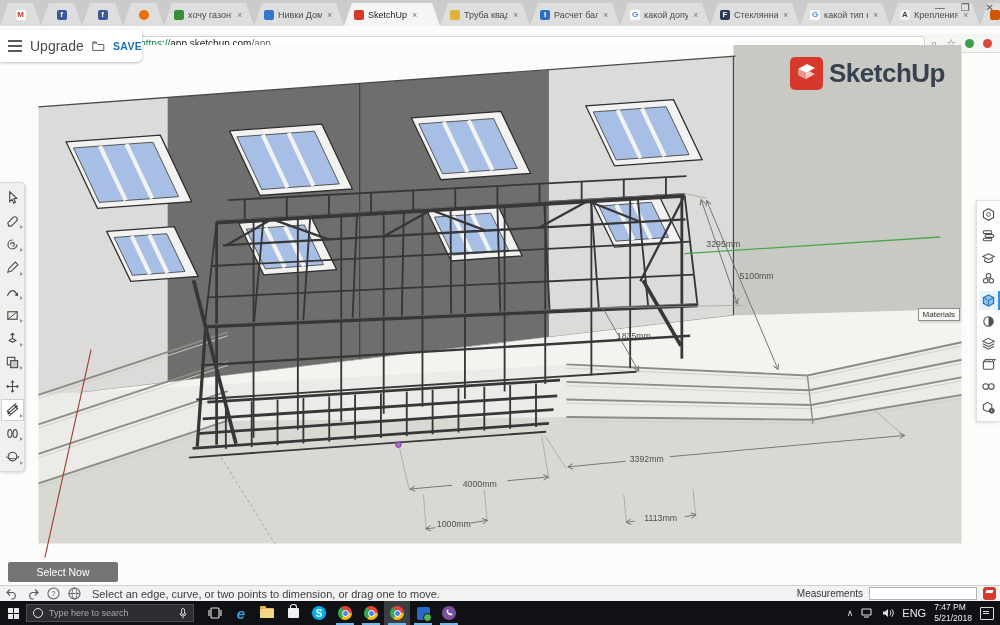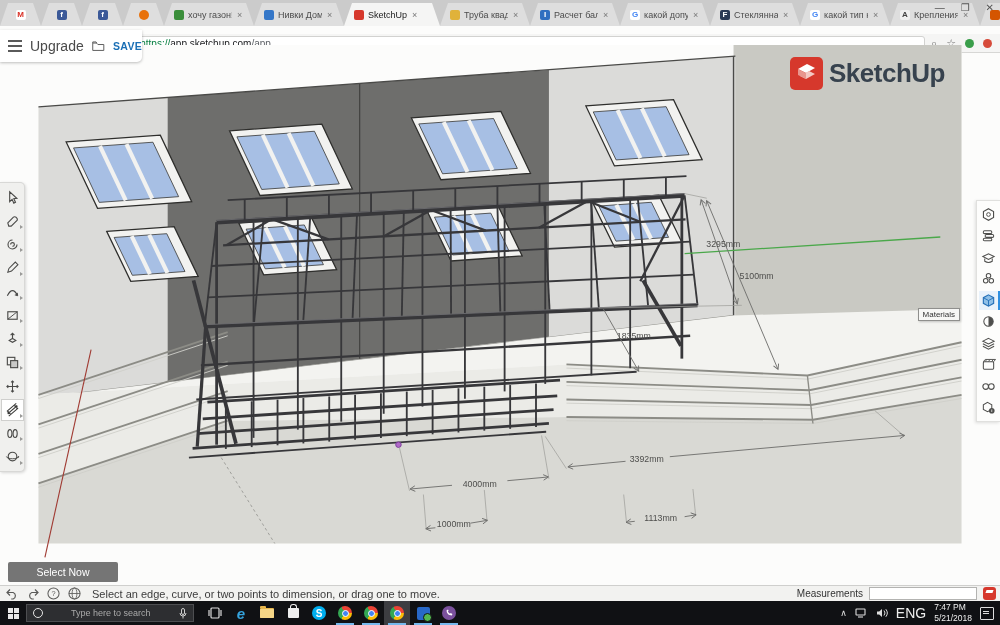--- a/index.html
+++ b/index.html
@@ -82,21 +82,21 @@
   .mini-logo{width:13px;height:13px;background:#d6382c;border-radius:3px;position:relative;}
   .mini-logo::after{content:"";position:absolute;left:3px;top:3px;width:7px;height:3px;background:#fff;transform:skewX(-20deg);}
   
   .taskbar{position:absolute;left:0;top:601px;width:1000px;height:24px;background:#101114;display:flex;align-items:center;color:#ddd;}
   .start{width:26px;display:flex;align-items:center;justify-content:center;}
   .winlogo{display:grid;grid-template-columns:5px 5px;grid-template-rows:5px 5px;gap:1px;}
   .winlogo i{background:#e8e8e8;display:block;}
   .tsearch{width:168px;height:18px;background:#2d2e31;border:1px solid #4d4e51;display:flex;align-items:center;gap:6px;
     padding:0 6px;box-sizing:border-box;margin-right:8px;}
   .cortana{width:10px;height:10px;border:1.5px solid #e5e5e5;border-radius:50%;box-sizing:border-box;}
-  .tsearch .ph{font-size:9px;color:#a9a9a9;flex:1;white-space:nowrap;overflow:hidden;margin-left:22px;}
+  .tsearch .ph{font-size:9px;color:#a9a9a9;flex:1;white-space:nowrap;overflow:hidden;}
   .mic{font-size:9px;color:#cfcfcf;}
   .tb-icons{display:flex;align-items:center;}
   .tbi{width:26px;height:24px;display:flex;align-items:center;justify-content:center;position:relative;}
   .tbi.running::after{content:"";position:absolute;left:4px;bottom:0;width:18px;height:2px;background:#76b9ed;}
   .tbi.activeapp{background:#3c3d41;}
   .edge{color:#35a3dd;font-size:15px;font-weight:bold;font-style:italic;}
   .folder{width:14px;height:10px;background:#e8b64c;border-radius:1px;position:relative;}
   .folder::before{content:"";position:absolute;left:0;top:-2px;width:6px;height:2px;background:#e8b64c;border-radius:1px 1px 0 0;}
   .folder::after{content:"";position:absolute;left:0;top:1px;width:14px;height:9px;background:#f6d687;border-radius:1px;}
   .storebag{width:11px;height:10px;background:#eee;position:relative;border-radius:1px;}
@@ -104,21 +104,21 @@
   .skype{width:14px;height:14px;background:#00aff0;border-radius:50%;color:#fff;font-size:10px;font-weight:bold;display:flex;align-items:center;justify-content:center;}
   .chrome-ic{width:14px;height:14px;border-radius:50%;position:relative;
     background:conic-gradient(from -30deg,#ea4335 0 120deg,#fbbc05 0 240deg,#34a853 0 360deg);}
   .chrome-ic::after{content:"";position:absolute;left:3.5px;top:3.5px;width:7px;height:7px;border-radius:50%;background:#4285f4;border:1px solid #fff;box-sizing:border-box;}
   .tvapp{width:13px;height:13px;background:#2868c8;border-radius:2px;position:relative;}
   .tvapp::after{content:"";position:absolute;right:-2px;bottom:-2px;width:7px;height:7px;background:#53b74f;border-radius:50%;border:1px solid #101114;}
   .viber{width:14px;height:14px;background:#7b519d;border-radius:50%;display:flex;align-items:center;justify-content:center;}
   .tray{margin-left:auto;display:flex;align-items:center;gap:8px;padding-right:6px;}
   .tray .chev{color:#ddd;font-size:9px;}
   .tray-ic{color:#ddd;}
-  .lang{font-size:14px;color:#eee;}
+  .lang{font-size:11px;color:#eee;}
   .clock{font-size:8.5px;color:#eee;text-align:left;line-height:1.25;}
   .notif{width:12px;height:11px;border:1px solid #ddd;border-radius:1px;position:relative;}
   .notif::after{content:"";position:absolute;left:2px;top:3px;width:6px;height:1px;background:#ddd;box-shadow:0 2px 0 #ddd;}
   .dim-text{font-size:9.5px;fill:#4e4e4c;}
 </style>
 </head>
 <body>
 
 <div class="screen">
 

